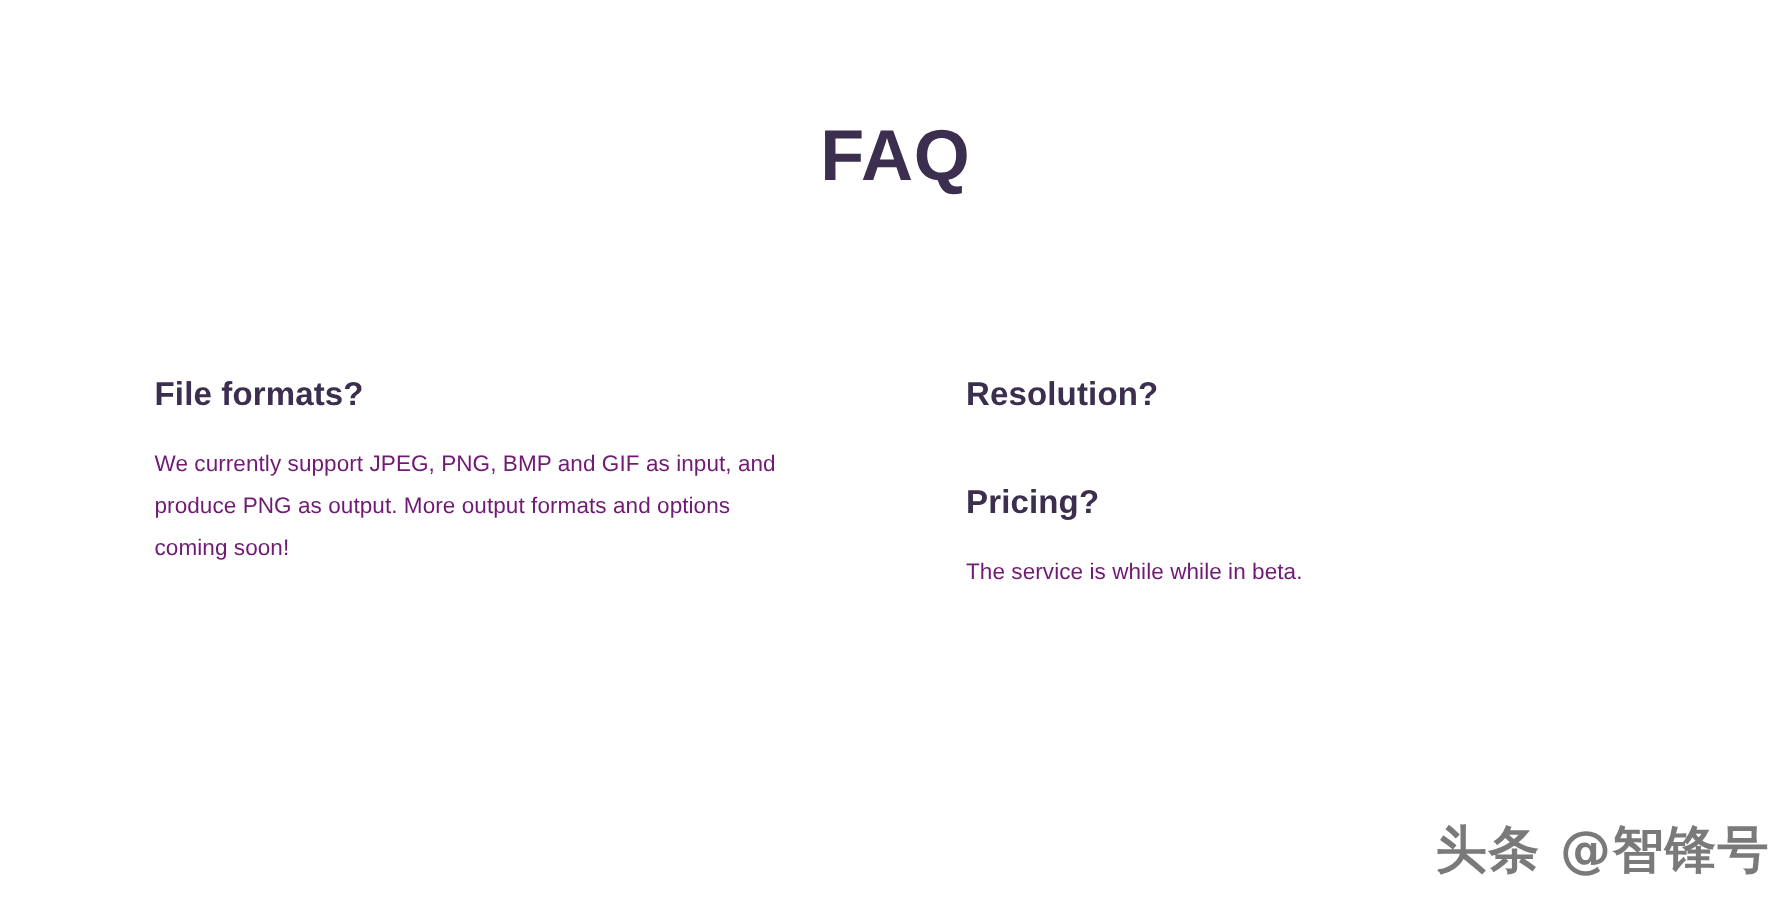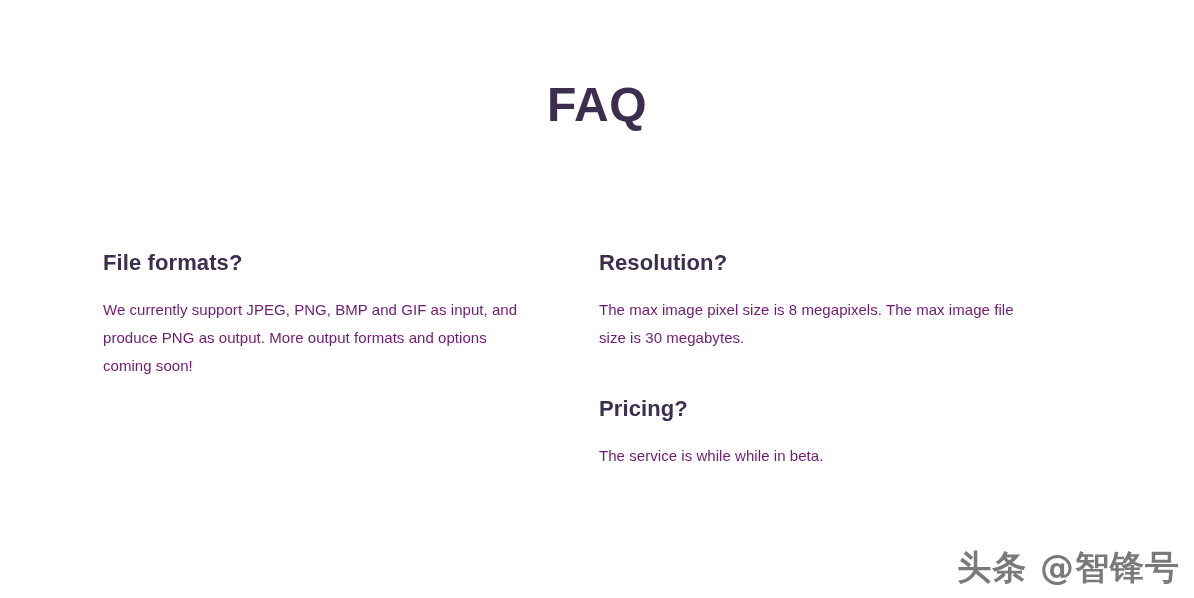--- a/index.html
+++ b/index.html
@@ -40,21 +40,21 @@
 
   
   .faq-columns {
     position: absolute;
     top: 248px;
     left: 103px;
     width: 1010px;
     display: flex;
     flex-direction: row;
     align-items: flex-start;
-    gap: 71px;
+    gap: 116px;
   }
 
   .faq-column {
     width: 425px;
     flex: 0 0 425px;
   }
 
   .faq-item {
     margin: 0 0 0 0;
   }
@@ -111,21 +111,20 @@
         <h2 class="faq-q">File formats?</h2>
         <p class="faq-a">We currently support JPEG, PNG, BMP and GIF as input, and produce PNG as output. More output formats and options coming soon!</p>
       </div>
 
     </div>
 
     <div class="faq-column">
 
       <div class="faq-item">
         <h2 class="faq-q">Resolution?</h2>
-        <p class="faq-a">The max image pixel size is 8 megapixels. The max image file size is 30 megabytes.</p>
       </div>
 
       <div class="faq-item">
         <h2 class="faq-q">Pricing?</h2>
         <p class="faq-a">The service is while while in beta.</p>
       </div>
 
     </div>
 
   </div>

